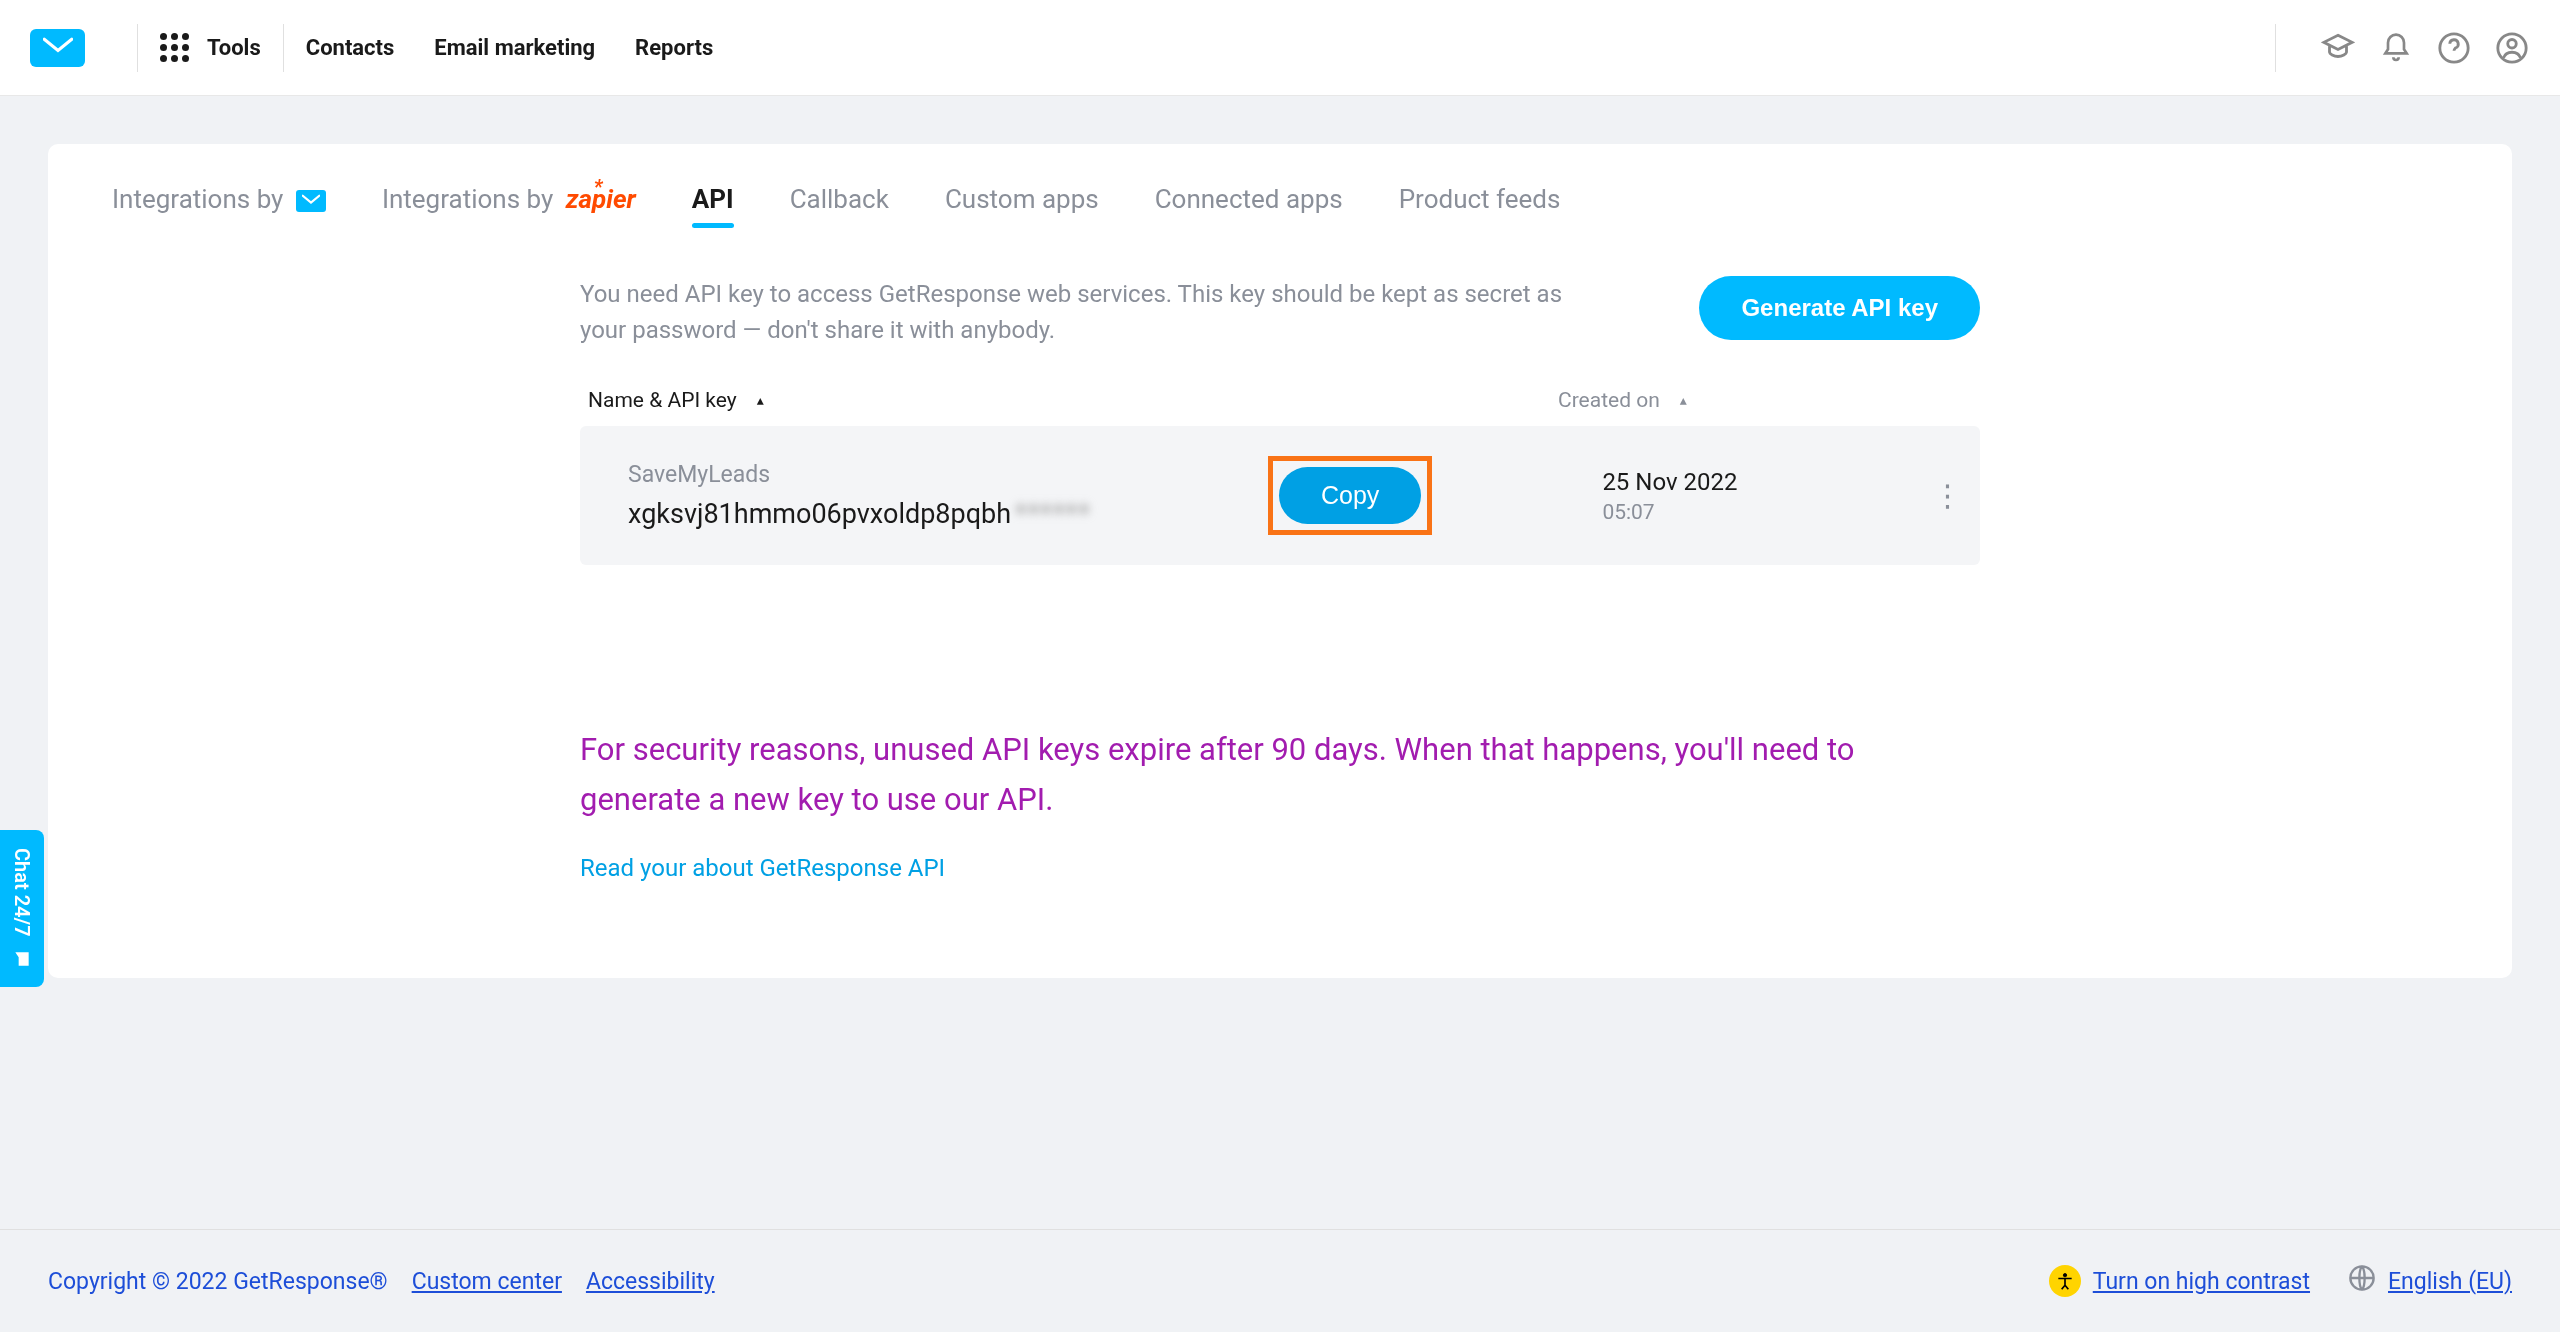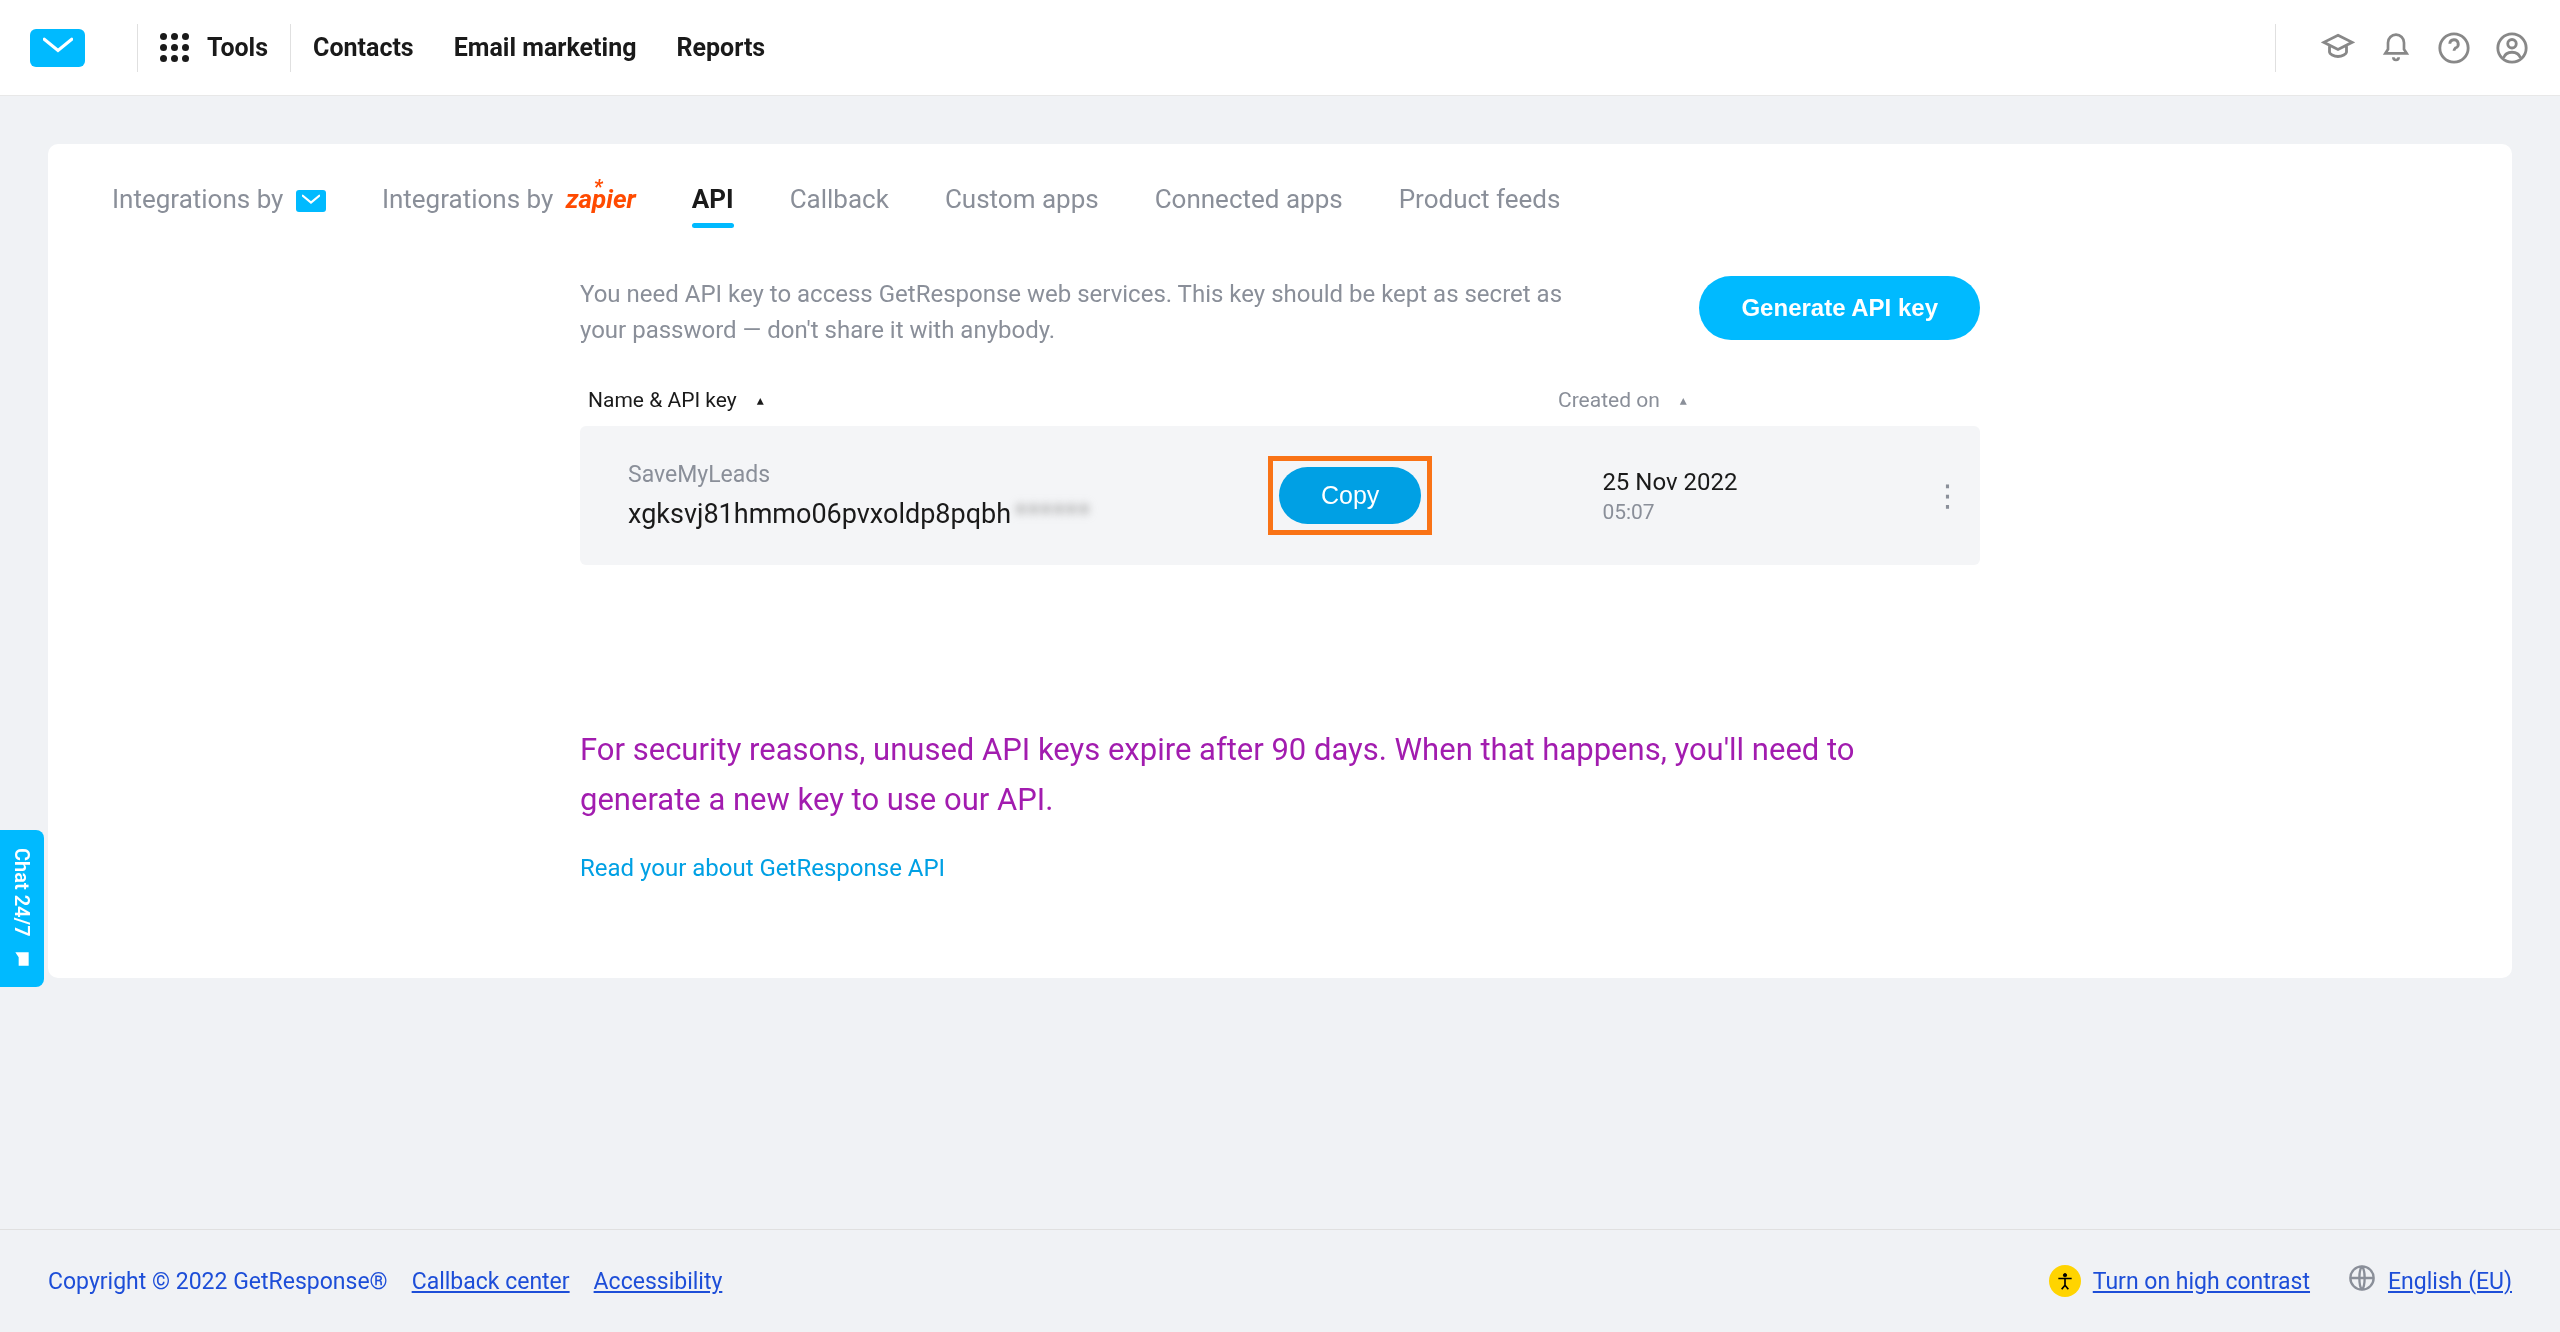--- a/index.html
+++ b/index.html
@@ -5,21 +5,21 @@
 * { margin: 0; padding: 0; box-sizing: border-box; }
 body { font-family: -apple-system, BlinkMacSystemFont, "Segoe UI", Roboto, Helvetica, Arial, sans-serif; background: #f0f2f5; color: #1a1a1a; width: 2560px; height: 1332px; overflow: hidden; position: relative; }
 
 
 .top-nav { background: #fff; height: 96px; display: flex; align-items: center; padding: 0 30px; border-bottom: 1px solid #e8e8e8; }
 .logo { width: 55px; height: 38px; background: #00baff; border-radius: 6px; display: flex; align-items: center; justify-content: center; margin-right: 30px; }
 .logo svg { width: 30px; height: 22px; }
 .vr { width: 1px; height: 48px; background: #e0e0e0; margin: 0 22px; }
 .apps-icon { display: grid; grid-template-columns: repeat(3, 7px); grid-template-rows: repeat(3, 7px); gap: 4px; margin-right: 18px; }
 .apps-icon span { width: 7px; height: 7px; background: #1a1a1a; border-radius: 50%; }
-.nav-link { font-size: 25px; font-weight: 700; color: #1a1a1a; margin-right: 40px; cursor: pointer; }
+.nav-link { font-size: 22px; font-weight: 700; color: #1a1a1a; margin-right: 40px; cursor: pointer; }
 .nav-link.tools { margin-right: 0; }
 .nav-right { margin-left: auto; display: flex; align-items: center; gap: 22px; }
 .nav-icon { width: 36px; height: 36px; display: flex; align-items: center; justify-content: center; cursor: pointer; }
 .nav-icon svg { stroke: #888; fill: none; stroke-width: 2; }
 
 
 .main-wrap { padding: 48px; }
 .card { background: #fff; border-radius: 10px; padding: 40px 64px 80px; min-height: 830px; }
 
 
@@ -194,21 +194,21 @@
         <a class="info-link">Read your about GetResponse API</a>
       </div>
     </div>
 
   </div>
 </div>
 
 <div class="footer">
   <div class="footer-left">
     <span>Copyright © 2022 GetResponse®</span>
-    <span class="footer-link">Callback center</span>
+    <span class="footer-link">Custom center</span>
     <span class="footer-link">Accessibility</span>
   </div>
   <div class="footer-right">
     <div class="footer-item">
       <span class="accessibility-icon">
         <svg width="20" height="20" viewBox="0 0 24 24">
             <circle cx="12" cy="5" r="2"></circle>
             <path d="M4 9 h16 M12 9 v8 M12 17 l-4 5 M12 17 l4 5" stroke-width="2"></path>
           </svg>
       </span>

